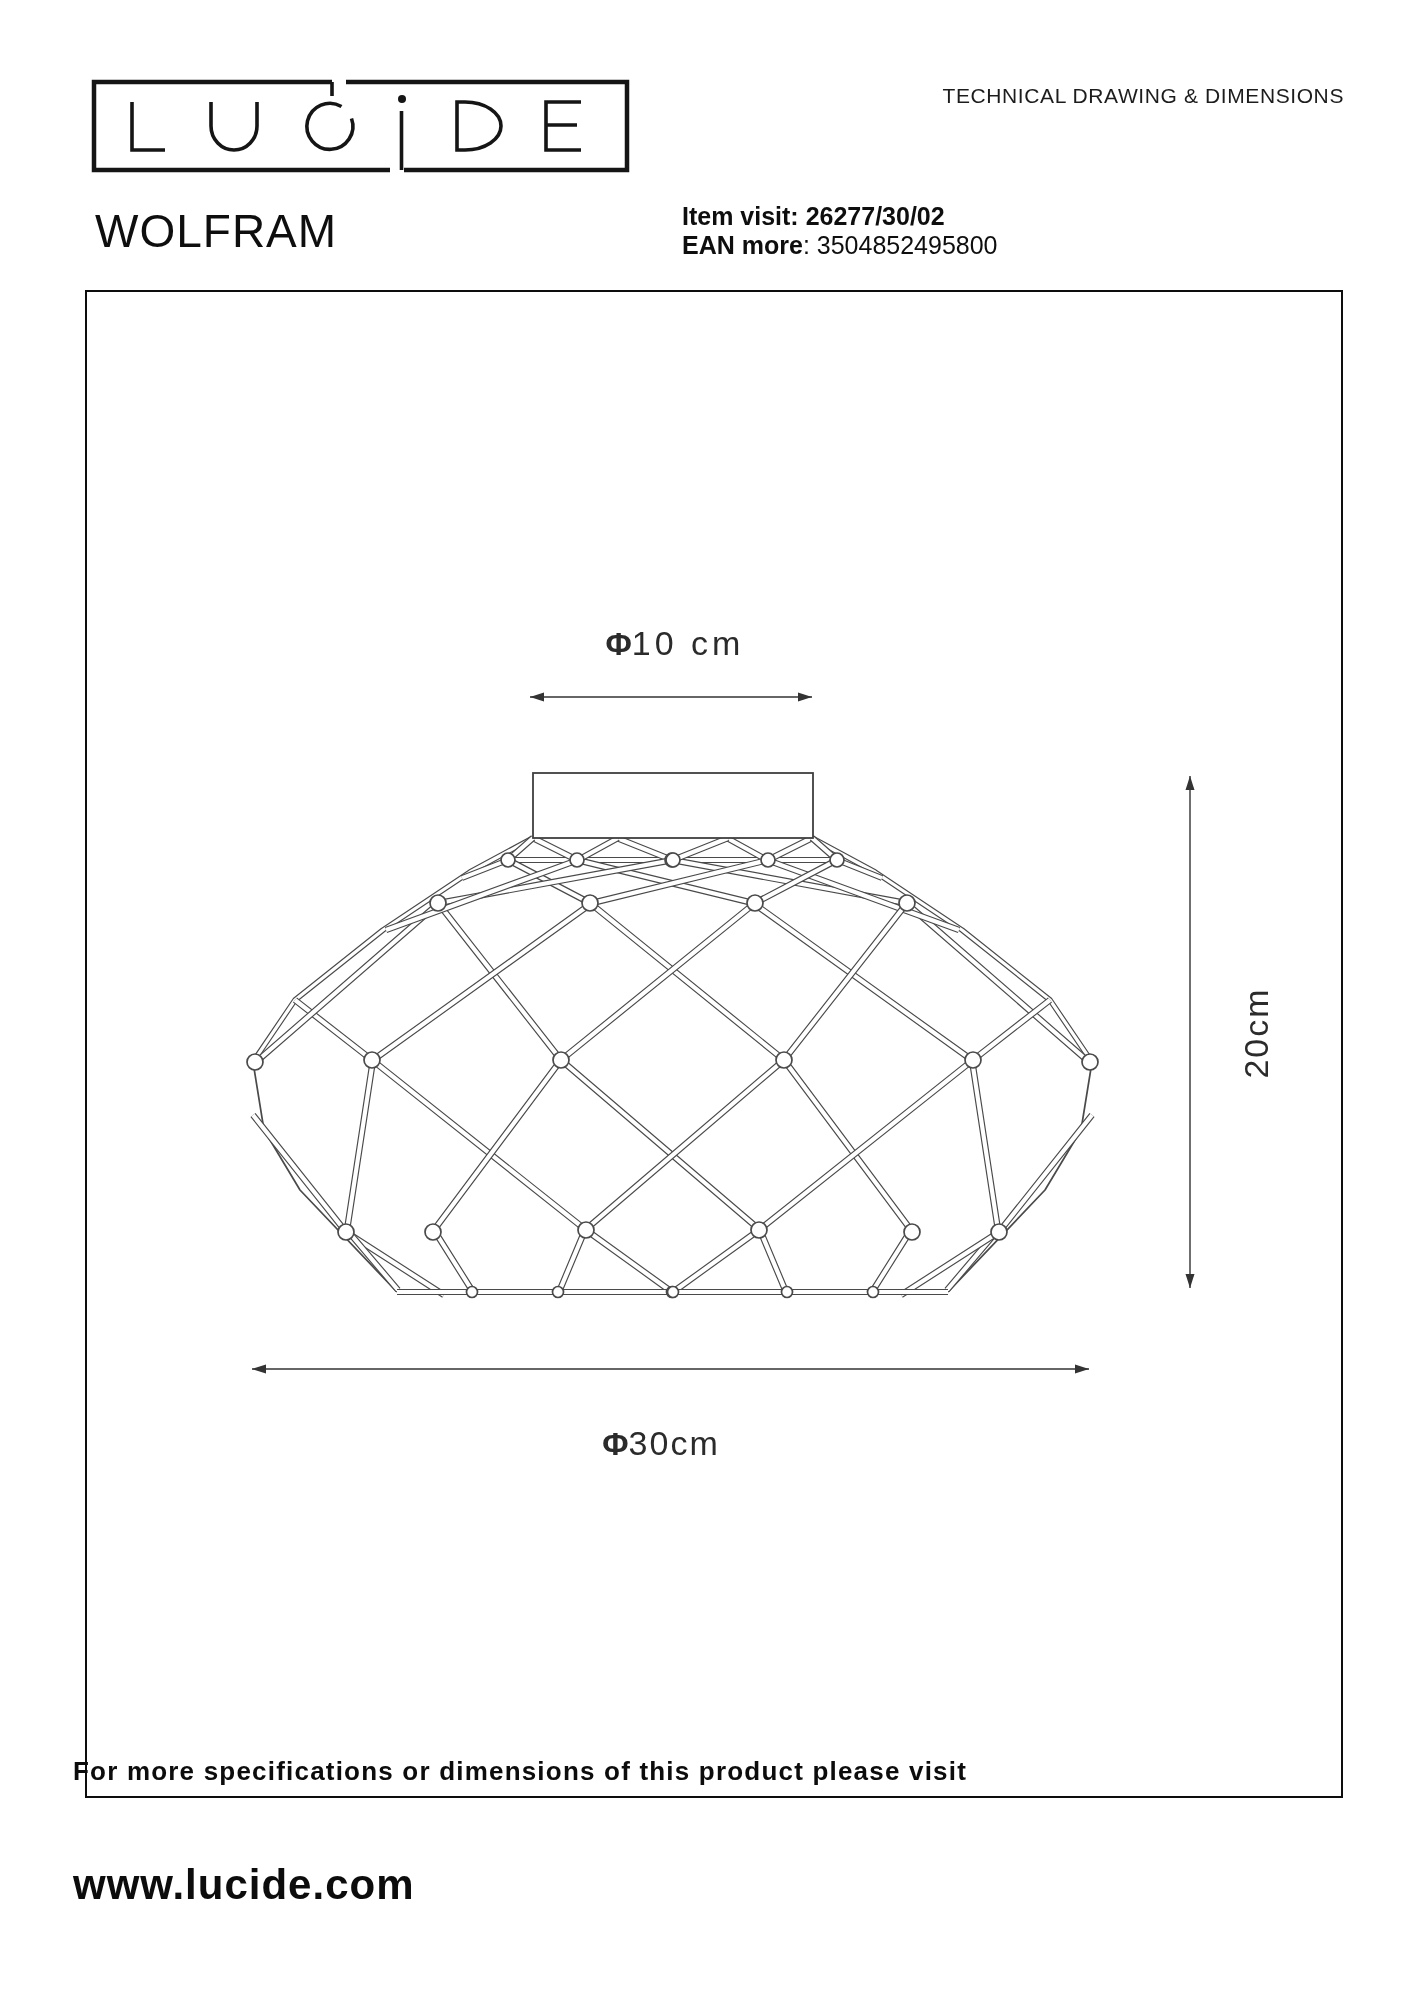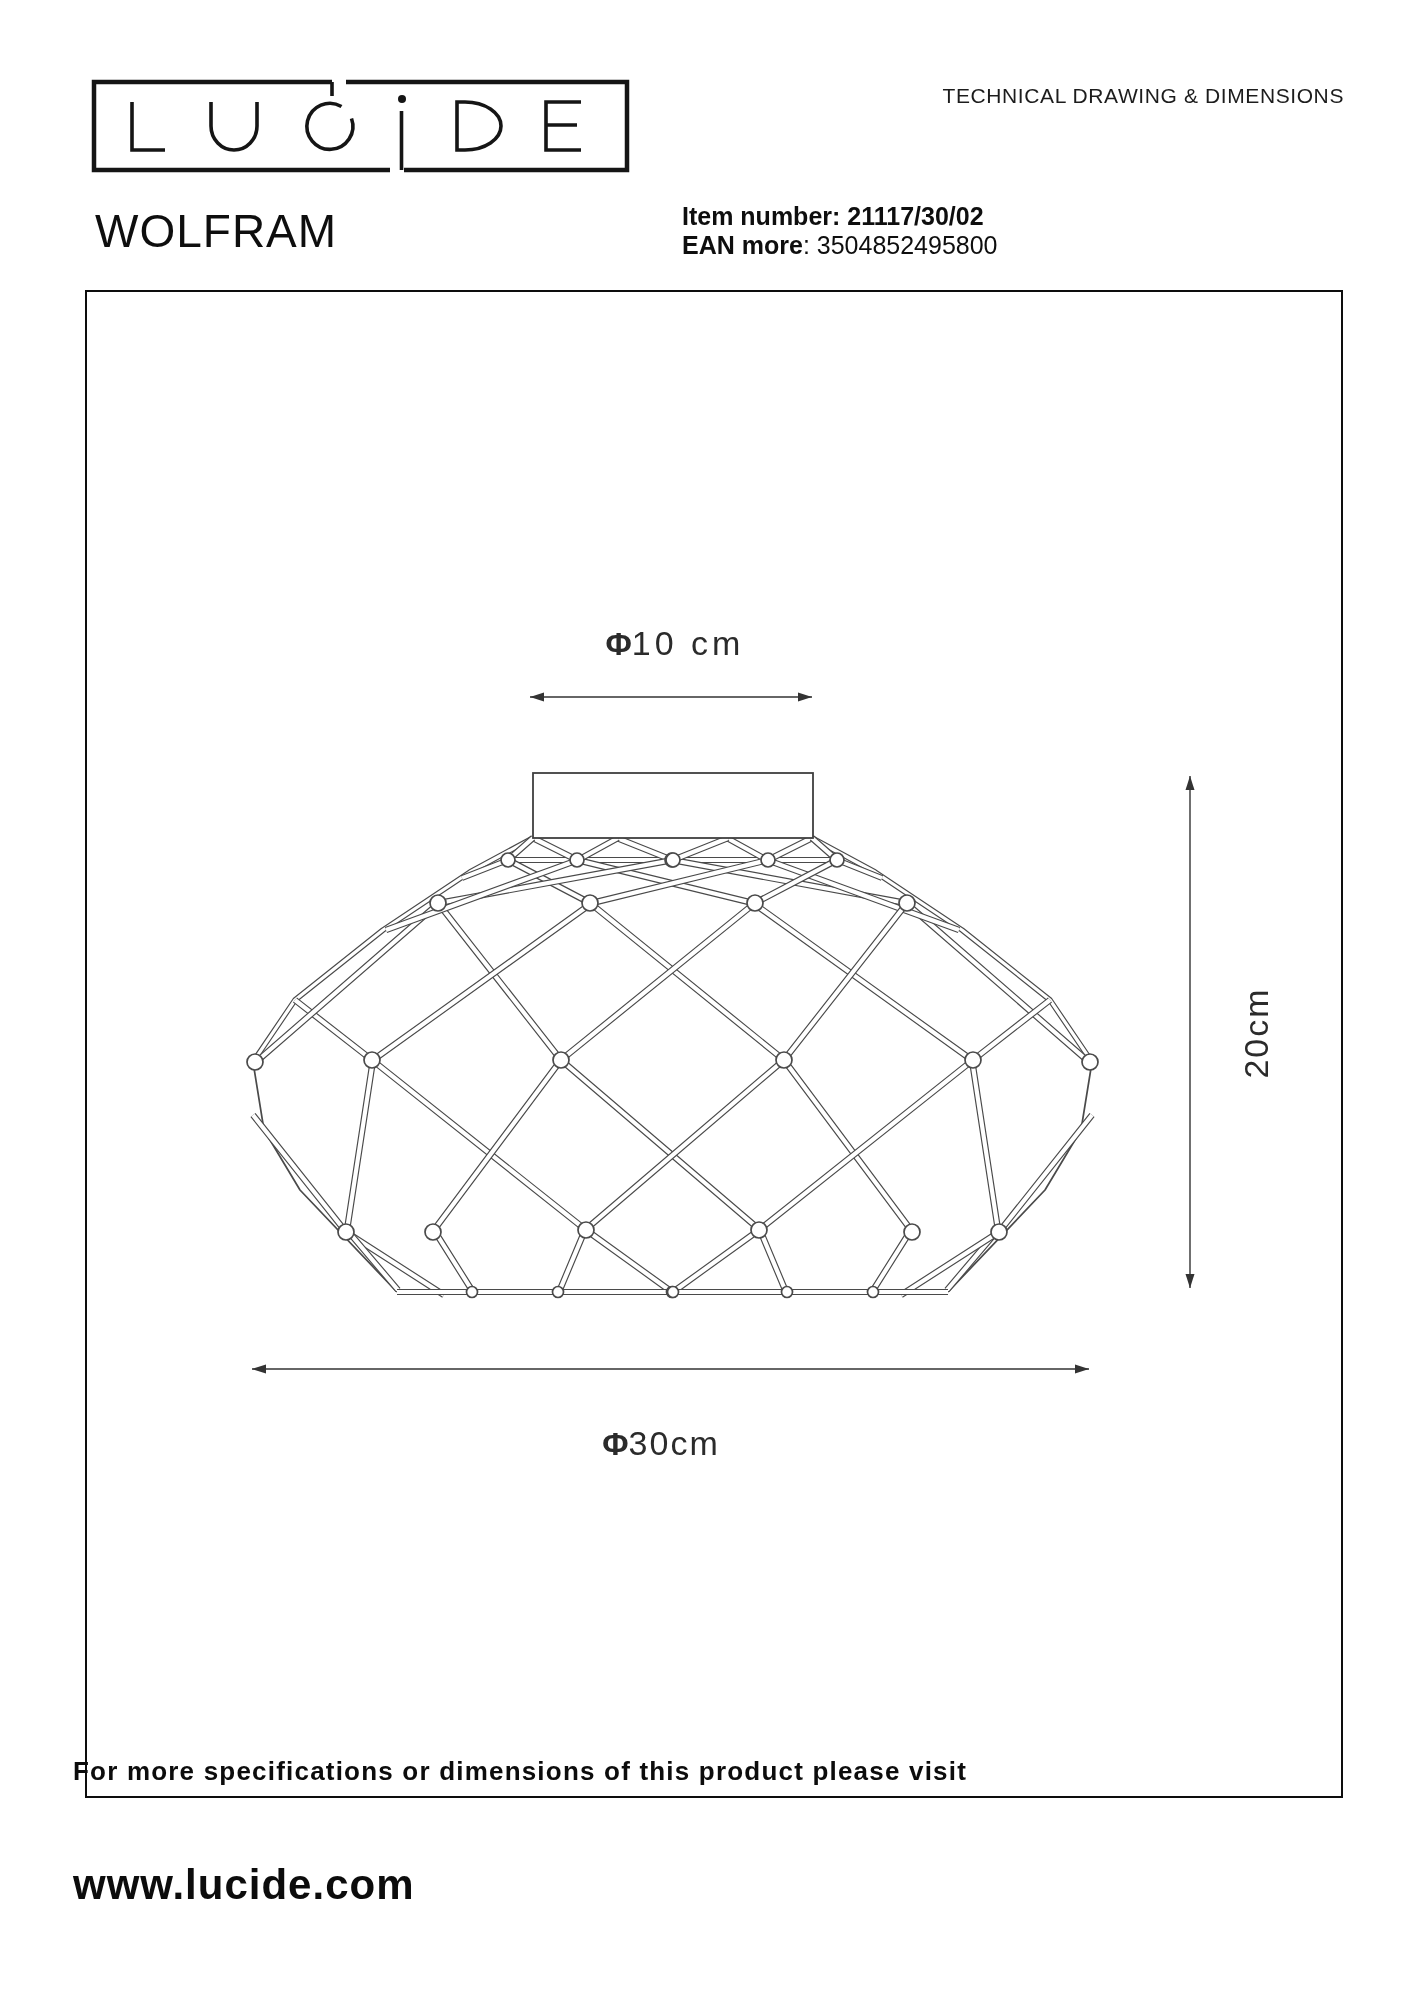--- a/index.html
+++ b/index.html
@@ -36,22 +36,22 @@
     <circle cx="317" cy="44" r="4" fill="#151515" stroke="none"></circle>
     <path d="M372 47 V95 H380 A36 24 0 0 0 380 47 Z"></path>
     <path d="M496 47 H461 V95 H496 M461 70 H492"></path>
   </g>
 </svg>
 
 <div id="doc-title" class="abs">TECHNICAL DRAWING &amp; DIMENSIONS</div>
 <div id="product-name" class="abs">WOLFRAM</div>
 <div id="codes" class="abs">
   <div>
-    <span class="b">Item number:</span>
-    <span class="b">21117/30/02</span>
+    <span class="b">Item visit:</span>
+    <span class="b">26277/30/02</span>
   </div>
   <div>
     <span class="b">EAN more</span><span>: 3504852495800</span>
   </div>
 </div>
 
 <div id="drawing-box" class="abs"></div>
 
 <svg id="lamp-svg" class="abs" width="1414" height="2000" viewBox="0 0 1414 2000">
     <g>

